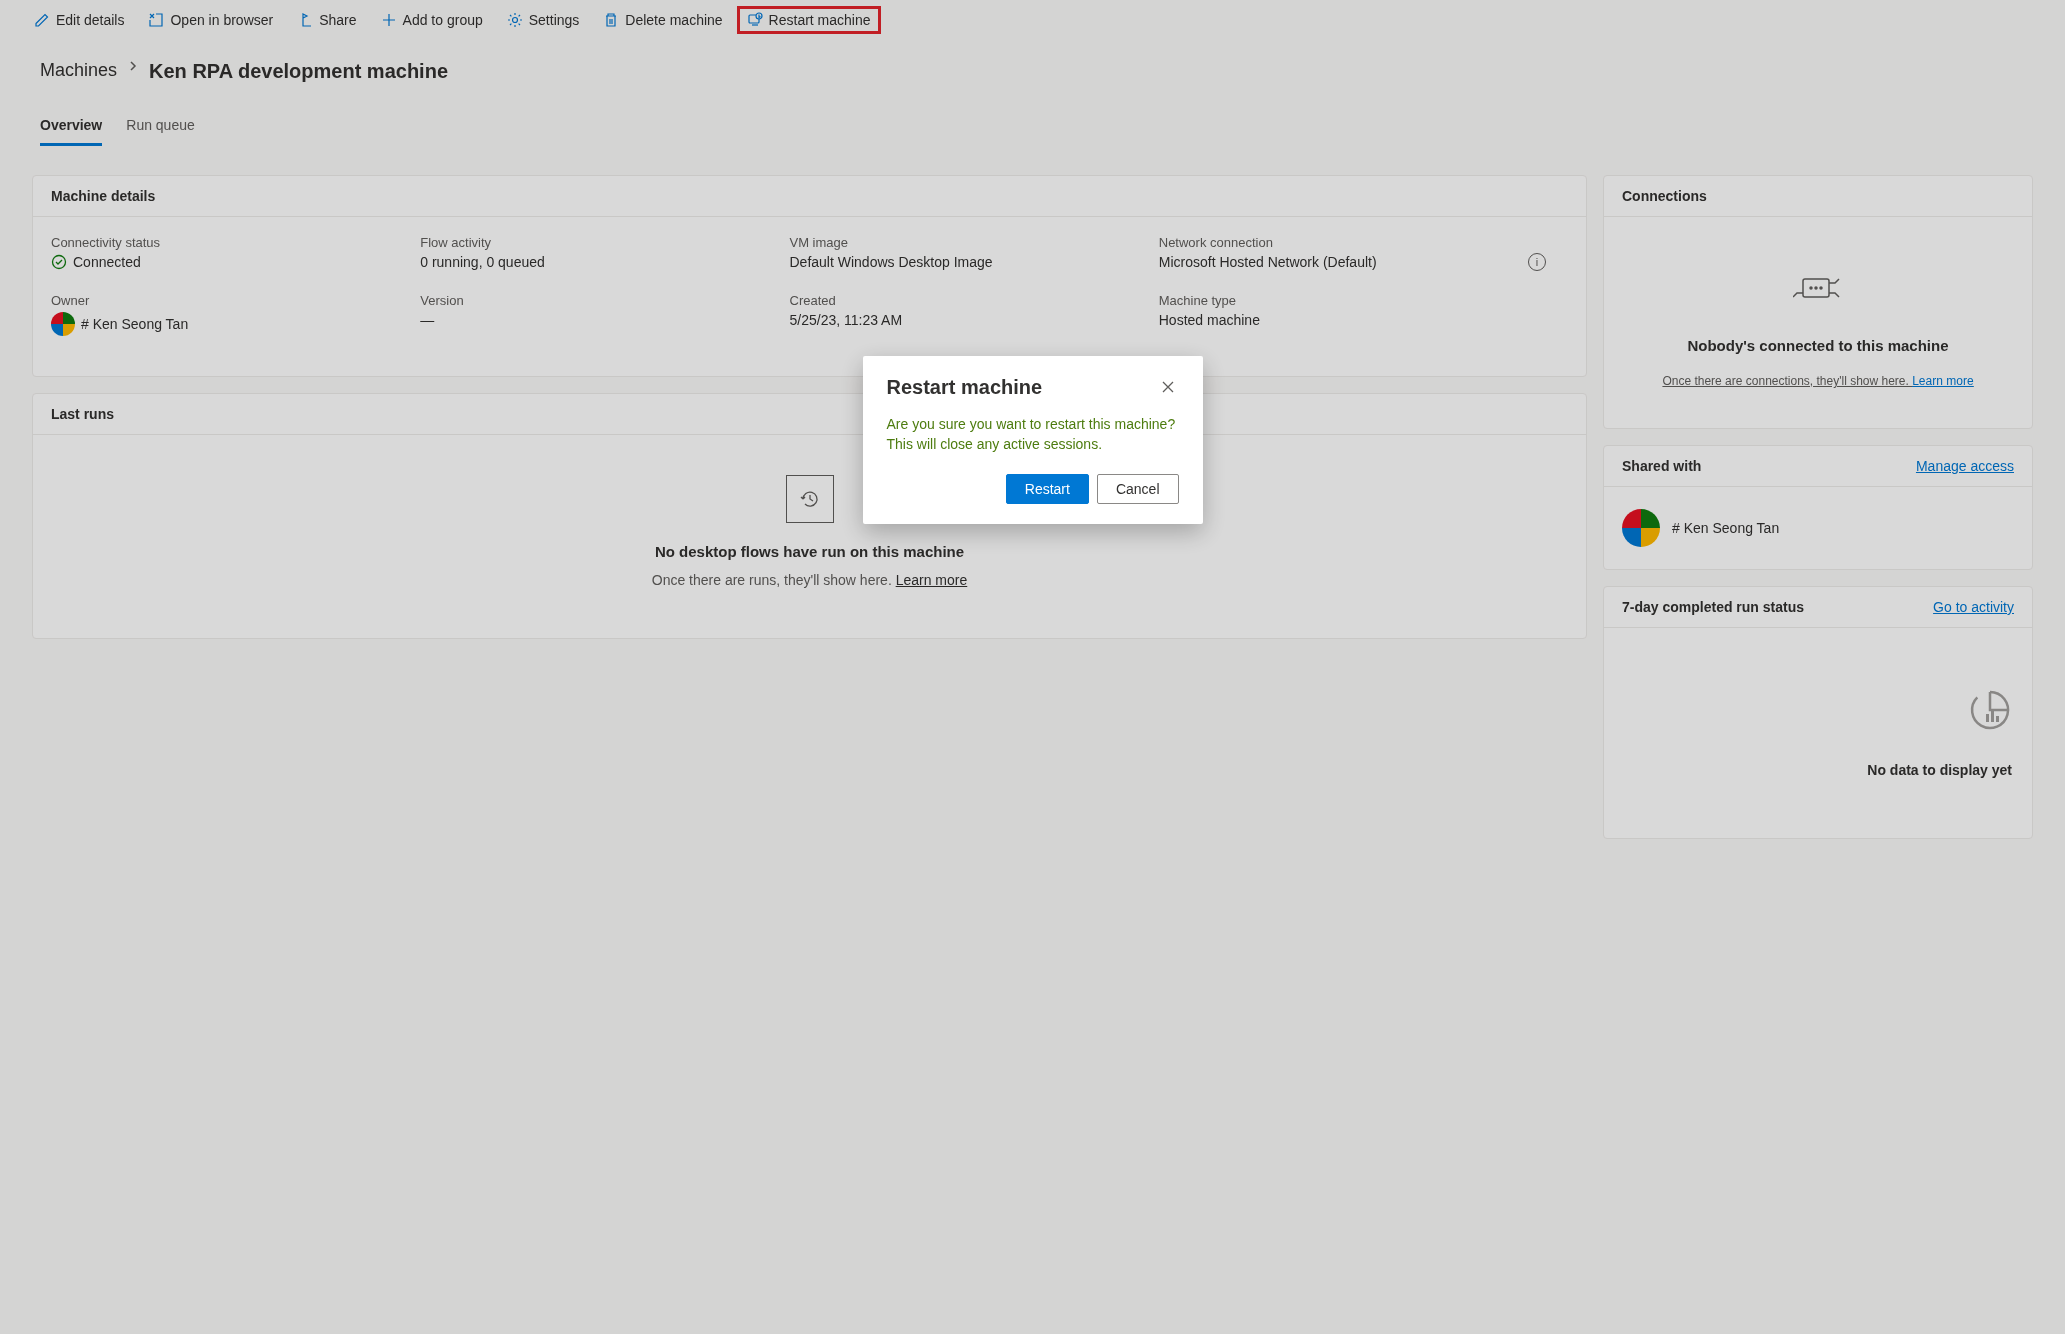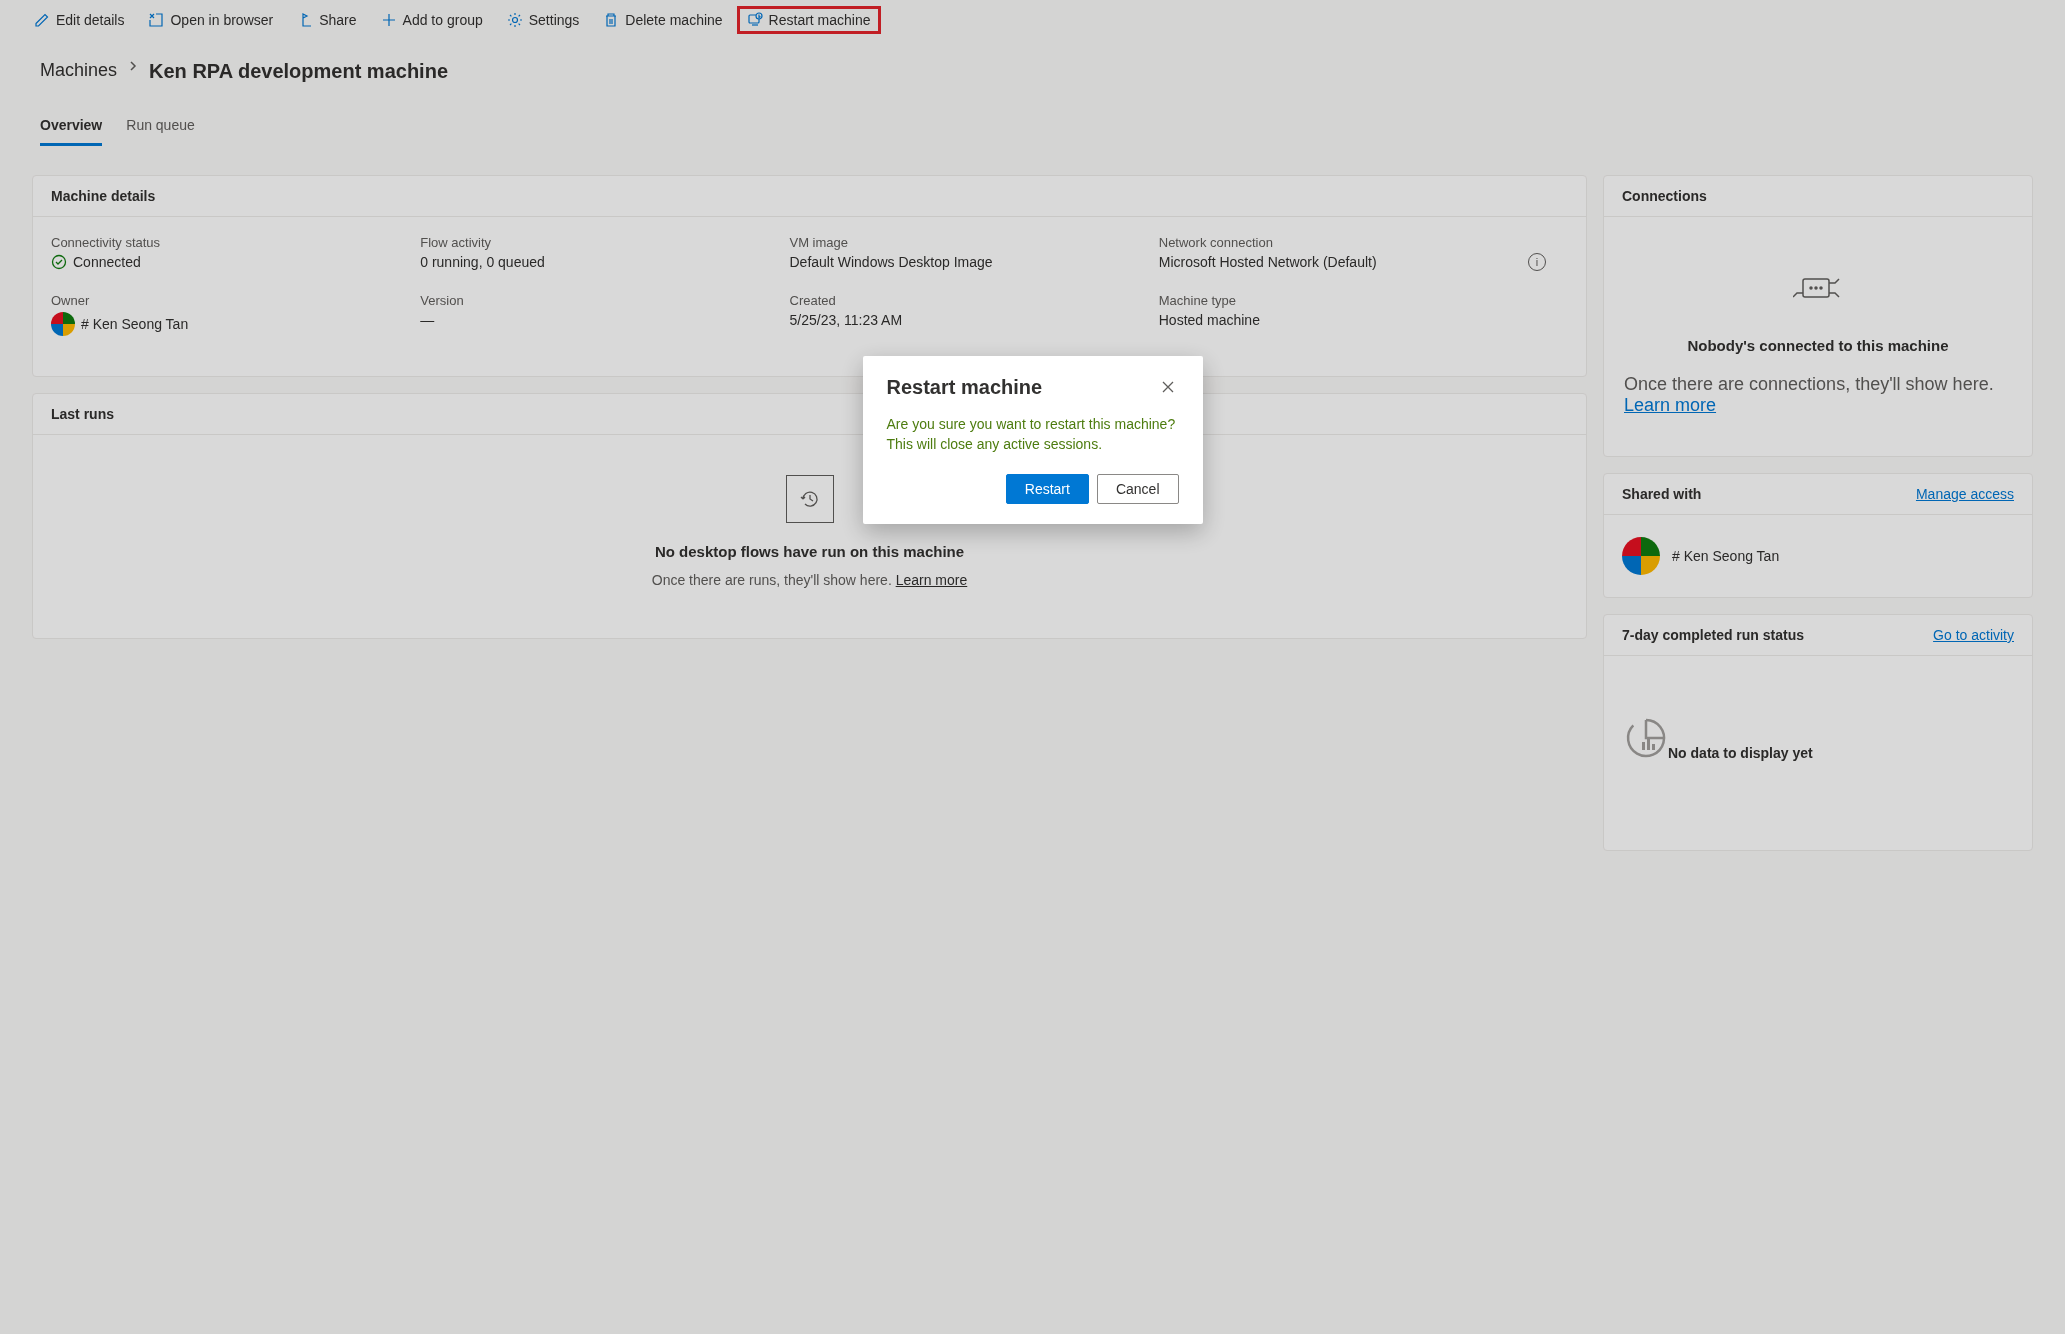--- a/index.html
+++ b/index.html
@@ -140,26 +140,26 @@
   }
   .empty-title { font-weight:600; margin-bottom:12px; font-size:15px;}
   .empty-sub { color:#605e5c; font-size:14px;}
   .empty-sub a { color:#323130; text-decoration:underline; cursor:pointer;}
   .conn-empty {
     display:flex;flex-direction:column;align-items:center;
     padding:50px 20px 40px 20px;
   }
   .plug-icon { color:#605e5c; margin-bottom:30px;}
   .conn-title { font-weight:600; font-size:15px; margin-bottom:20px;}
-  .conn-sub { color:#605e5c; font-size:18px;}
+  .conn-sub { color:#605e5c; font-size:12px;text-decoration:underline;}
   .conn-sub a { color:#0078d4; text-decoration:underline; cursor:pointer;}
   .shared-row { display:flex; align-items:center; gap:12px; padding:4px 0;}
   .shared-row .avatar{ width:38px;height:38px;}
   .run-status-empty{
-    display:flex;align-items:center;
+    display:flex;flex-direction:column;align-items:flex-end;
     padding:60px 20px 60px 20px;
   }
   .pie-icon{ color:#a19f9d; margin-bottom:30px;}
   .overlay {
     position: fixed;
     inset: 0;
     background: rgba(0,0,0,0.15);
     z-index: 100;
   }
   .dialog {

